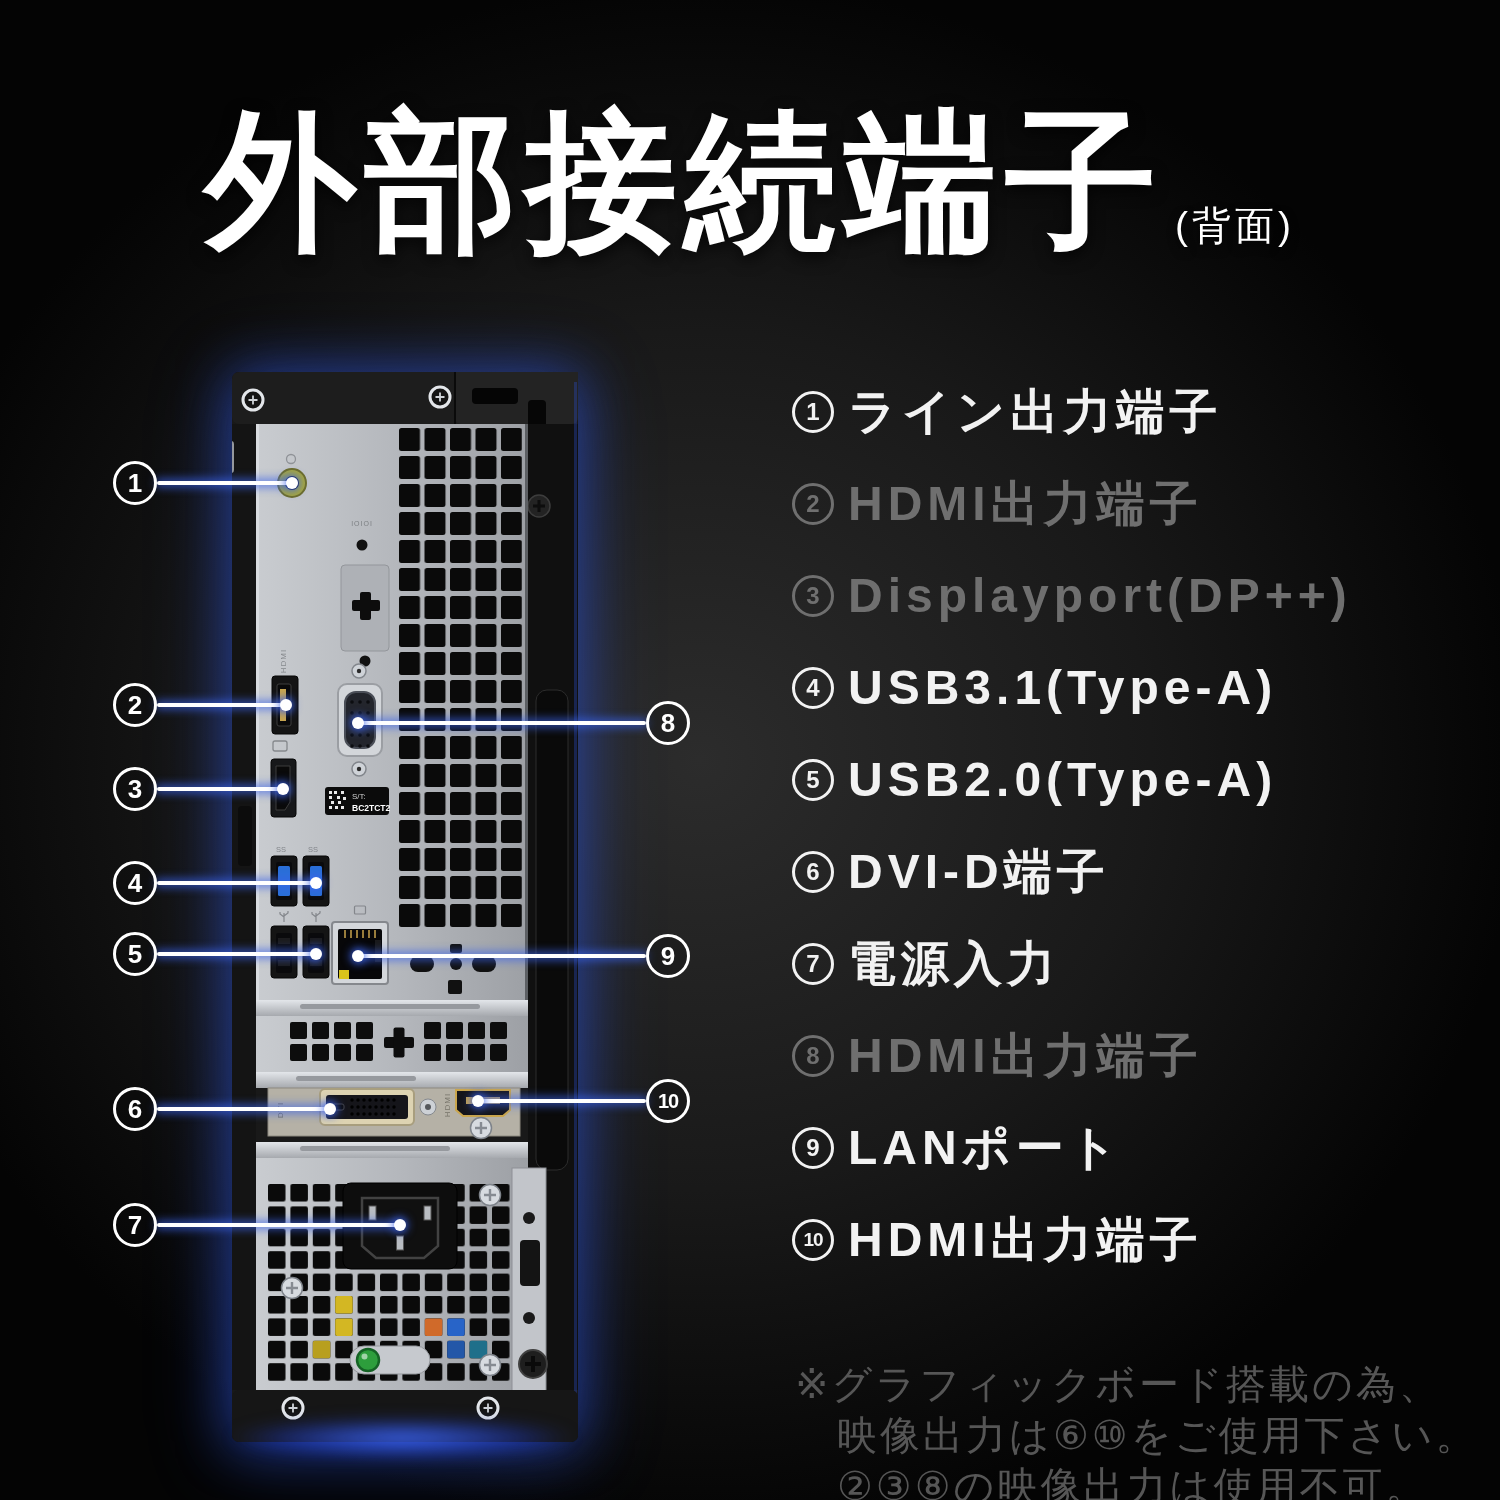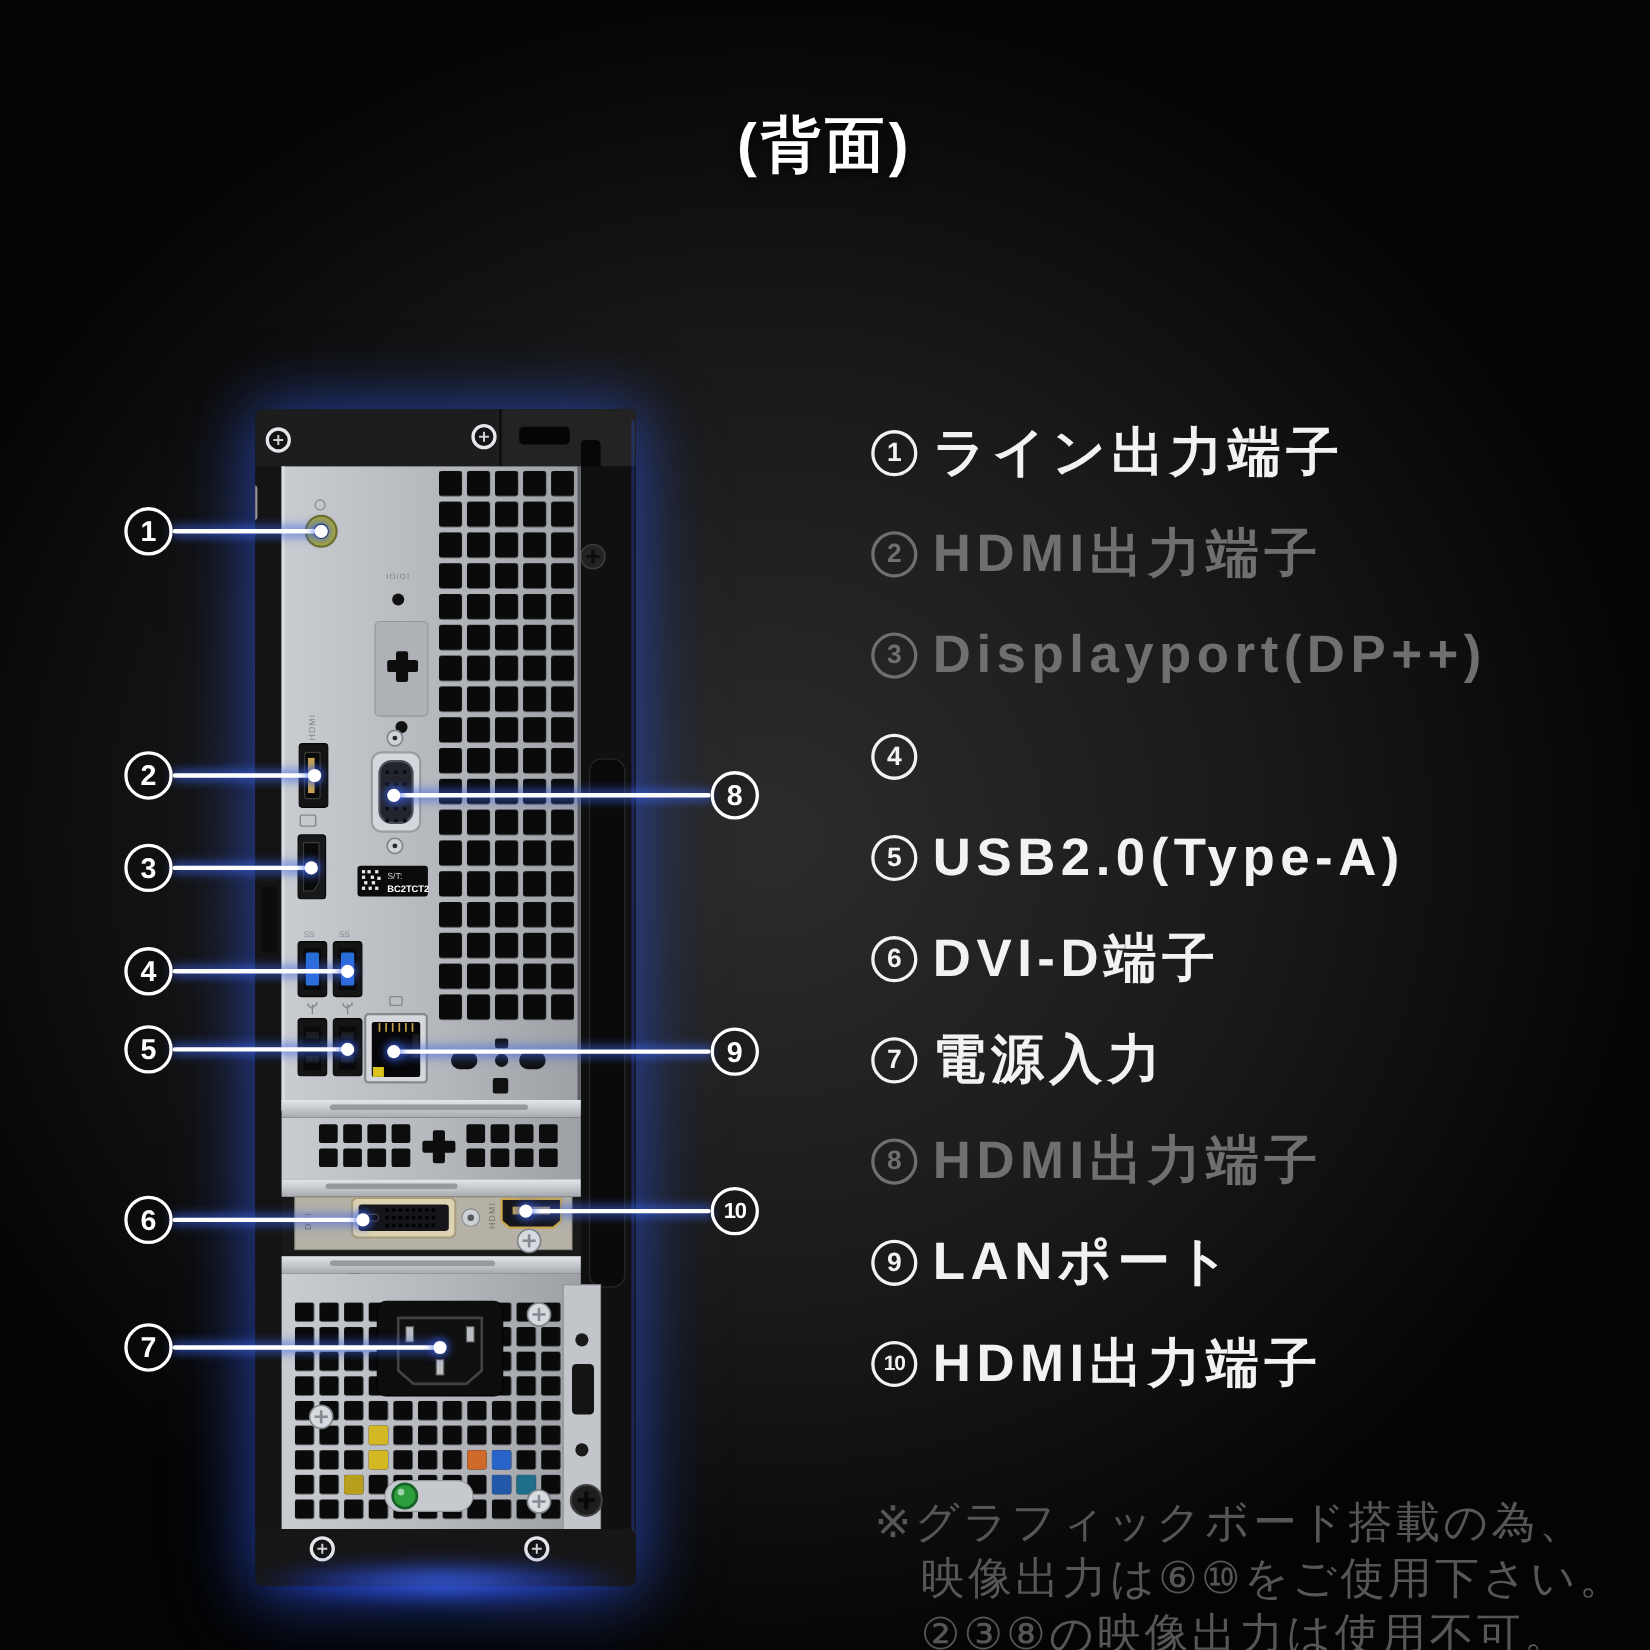--- a/index.html
+++ b/index.html
@@ -1,21 +1,21 @@
 <!DOCTYPE html>
 <html><head>
 <meta charset="utf-8">
 <style>
   html,body{margin:0;padding:0;background:#000;}
   .stage{position:relative;width:1500px;height:1500px;overflow:hidden;
     font-family:"Liberation Sans","DejaVu Sans",sans-serif;
     background:radial-gradient(820px 780px at 700px 760px,#2c2c2c 0%,#191919 55%,#040404 100%);}
   .title-wrap{position:absolute;top:105px;left:0;width:100%;display:flex;justify-content:center;align-items:flex-end;gap:10px;}
   .title-main{font-size:152px;font-weight:900;color:#fff;letter-spacing:8px;line-height:1;text-shadow:0 5px 16px rgba(0,0,0,.7);white-space:nowrap;}
-  .title-sub{font-size:54px;font-weight:700;color:#fff;letter-spacing:4px;line-height:1;padding-bottom:12px;text-shadow:0 4px 10px rgba(0,0,0,.7);white-space:nowrap;}
+  .title-sub{font-size:39px;font-weight:400;color:#fff;letter-spacing:4px;line-height:1;padding-bottom:12px;text-shadow:0 4px 10px rgba(0,0,0,.7);white-space:nowrap;}
   .pc-svg{position:absolute;left:232px;top:372px;width:346px;height:1070px;
     filter:drop-shadow(0 0 26px rgba(44,80,210,.50)) drop-shadow(0 10px 34px rgba(44,80,210,.42));}
   .floor-glow{position:absolute;left:222px;top:1414px;width:360px;height:48px;
     background:radial-gradient(ellipse 62% 52% at 50% 50%,rgba(64,108,255,.95),rgba(30,60,205,.45) 55%,transparent 78%);
     filter:blur(8px);}
   .callout{position:absolute;width:44px;height:44px;border:3px solid #fff;border-radius:50%;
     box-sizing:border-box;display:flex;align-items:center;justify-content:center;
     color:#fff;font-weight:bold;font-size:26px;background:rgba(10,10,10,.25);z-index:6;}
   .callout.small-num{font-size:20px;letter-spacing:-1px;}
   .cline{position:absolute;height:4px;background:#fff;border-radius:2px;z-index:5;
@@ -34,20 +34,21 @@
     font-size:40px;letter-spacing:3px;line-height:51px;white-space:nowrap;z-index:4;}
   .note .ind{padding-left:42px;}
   svg text{font-family:"Liberation Sans","DejaVu Sans",sans-serif;}
 </style>
 </head>
 <body>
 
 <div class="stage">
 
   <div class="title-wrap">
+    <span class="title-main">外部接続端子</span>
     <span class="title-sub">(背面)</span>
   </div>
 
   <svg class="pc-svg" viewBox="232 372 346 1070">
     <defs>
       <linearGradient id="gPanel" x1="0" y1="0" x2="1" y2="0">
         <stop offset="0" stop-color="#c9ccd0"></stop>
           <stop offset="0.55" stop-color="#b3b6bb"></stop>
           <stop offset="1" stop-color="#9da0a5"></stop>
       </linearGradient>
@@ -402,20 +403,21 @@
     <div class="legend-row dim">
         <span class="lnum">2</span>
         <span class="llabel">HDMI出力端子</span>
       </div>
     <div class="legend-row dim">
         <span class="lnum">3</span>
         <span class="llabel">Displayport(DP++)</span>
       </div>
     <div class="legend-row">
         <span class="lnum">4</span>
+        <span class="llabel">USB3.1(Type-A)</span>
       </div>
     <div class="legend-row">
         <span class="lnum">5</span>
         <span class="llabel">USB2.0(Type-A)</span>
       </div>
     <div class="legend-row">
         <span class="lnum">6</span>
         <span class="llabel">DVI-D端子</span>
       </div>
     <div class="legend-row">

